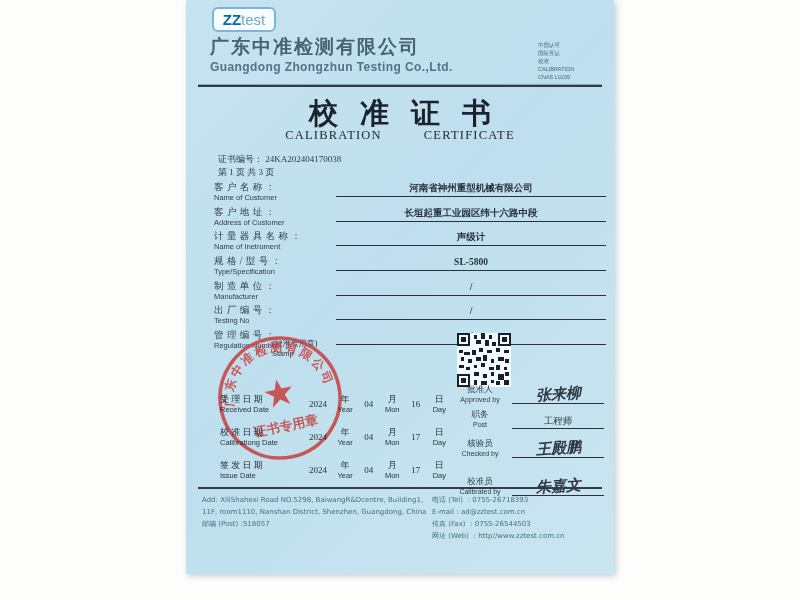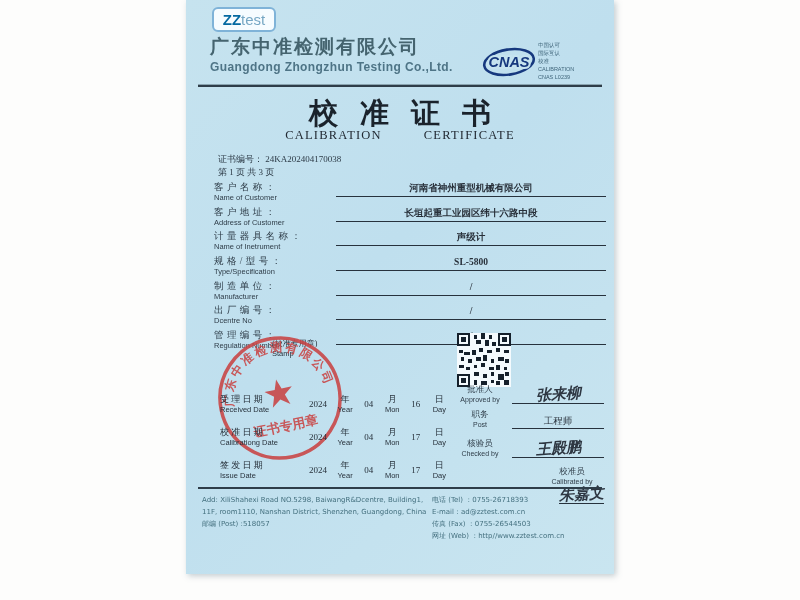--- a/index.html
+++ b/index.html
@@ -65,21 +65,21 @@
   .sigrow { display:flex; align-items:flex-end; margin-bottom:5px; }
   .sigrow .slabel { width:64px; text-align:center; }
   .slabel .zh { font-size:8.5px; line-height:11px; display:block; }
   .slabel .en { font-size:7px; line-height:9px; display:block;
     font-family:"Liberation Sans","DejaVu Sans",sans-serif; }
   .sigrow .sval { flex:1; border-bottom:1.2px solid #27323d; text-align:center;
     min-height:18px; display:flex; align-items:flex-end; justify-content:center; }
   .hand { font-size:15px; font-style:italic; font-weight:bold; color:#2e3742;
     transform:rotate(-4deg); line-height:17px; }
   .printed { font-size:9.5px; color:#28303a; line-height:14px; }
-  .gap1 { margin-top:9px; } .gap2 { margin-top:8px;flex-direction:column; }
+  .gap1 { margin-top:9px; } .gap2 { margin-top:18px; }
 
   
   .dates { position:absolute; left:34px; top:393px; width:232px; color:#27313b; }
   .daterow { display:flex; margin-bottom:11px; }
   .dcol { display:flex; flex-direction:column; text-align:center;justify-content:center; }
   .dcol .t { font-size:9px; line-height:12px; }
   .dcol .b { font-size:7.5px; line-height:10px;
     font-family:"Liberation Sans","DejaVu Sans",sans-serif; }
   .dlabel { width:92px; text-align:left; }
   .dyr { width:32px; } .dun { width:28px; } .dnum { width:24px; }
@@ -101,26 +101,20 @@
   <div class="paper">
 
     <div class="logo-badge">
       <span class="logo-zz">ZZ</span>
         <span class="logo-test">test</span>
     </div>
     <div class="company-zh">广东中准检测有限公司</div>
     <div class="company-en">Guangdong Zhongzhun Testing Co.,Ltd.</div>
 
 
-    <div class="cnas">
-      <svg width="54" height="44" viewBox="0 0 54 44">
-        <ellipse cx="27" cy="22" rx="25" ry="12.5" fill="none" stroke="#16387e" stroke-width="2.6" transform="rotate(-9 27 22)"></ellipse>
-        <text x="27" y="27" text-anchor="middle" font-size="14.5" font-weight="bold" font-style="italic" font-family="Liberation Sans,DejaVu Sans,sans-serif" fill="#16387e" stroke="#c6e3ef" stroke-width="4" paint-order="stroke">CNAS</text>
-      </svg>
-    </div>
 
     <div class="cnas-block">
       <div>中国认可</div>
       <div>国际互认</div>
       <div>校准</div>
       <div>CALIBRATION</div>
       <div>CNAS L0239</div>
     </div>
 
     <div class="rule-top"></div>
@@ -170,21 +164,21 @@
       <div class="frow">
         <span class="flabel">
             <span class="zh">制 造 单 位 ：</span>
             <span class="en">Manufacturer</span>
           </span>
         <span class="fval">/</span>
       </div>
       <div class="frow">
         <span class="flabel">
             <span class="zh">出 厂 编 号 ：</span>
-            <span class="en">Dcentre No</span>
+            <span class="en">Testing No</span>
           </span>
         <span class="fval">/</span>
       </div>
       <div class="frow">
         <span class="flabel">
             <span class="zh">管 理 编 号 ：</span>
             <span class="en">Regulation Number</span>
           </span>
         <span class="fval">/</span>
       </div>

